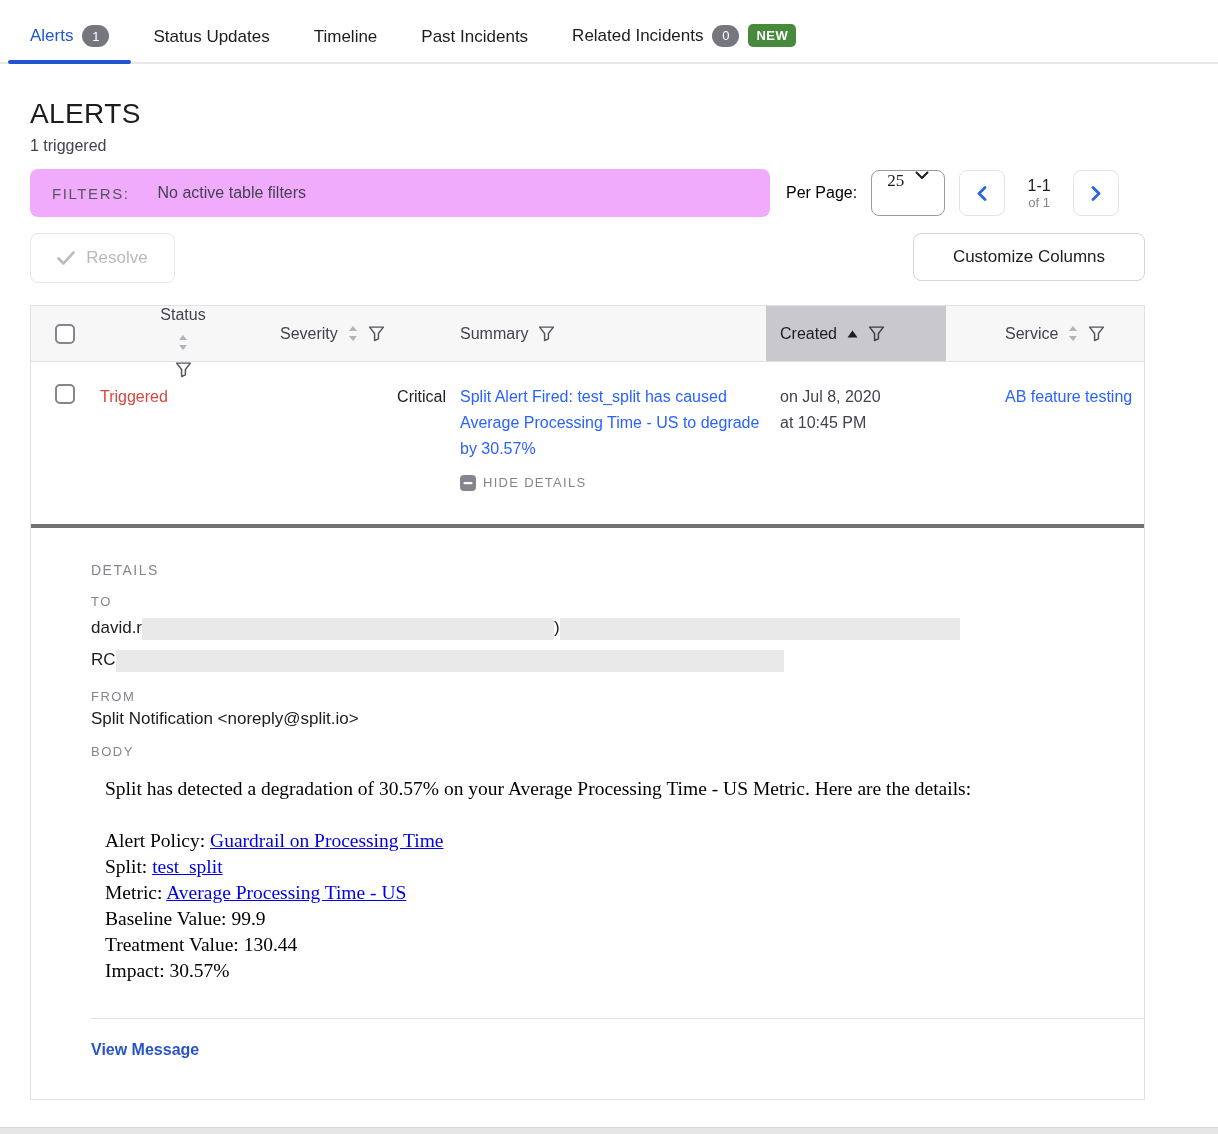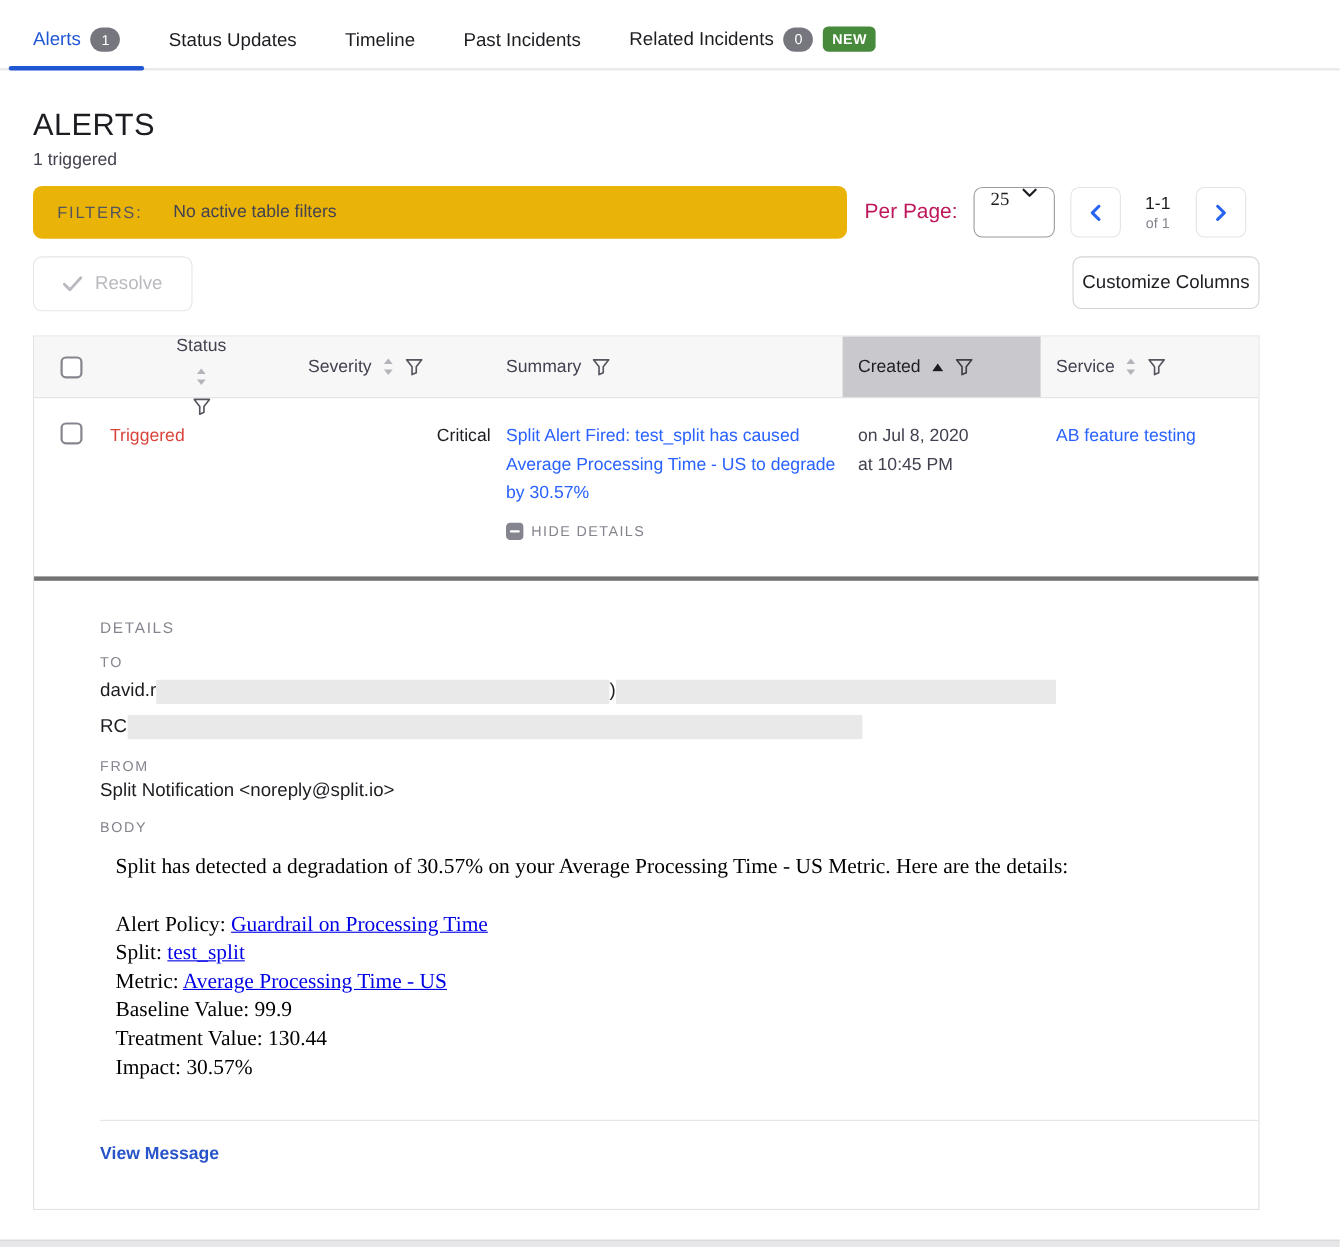--- a/index.html
+++ b/index.html
@@ -17,48 +17,48 @@
   .pill { background:#76767f; color:#fff; font-size:13px; min-width:27px; height:22px; border-radius:11px; display:inline-flex; align-items:center; justify-content:center; padding:0 9px; }
   .new-badge { background:#478a3c; color:#fff; font-weight:700; font-size:13px; padding:4px 8px; border-radius:5px; letter-spacing:.5px; }
 
   
   .page { padding-left:30px; width:1145px; }
   .page-title { margin:34px 0 0; font-size:28px; font-weight:500; letter-spacing:.4px; color:#1c1c21; }
   .page-subtitle { margin-top:7px; font-size:16px; color:#424250; }
 
   
   .toolbar1 { display:flex; align-items:center; margin-top:14px; }
-  .filters-bar { width:740px; height:48px; background:#eab308; border-radius:8px; display:flex; align-items:center; padding:0 22px; gap:28px; }
+  .filters-bar { width:740px; height:48px; background:#f0abfc; border-radius:8px; display:flex; align-items:center; padding:0 22px; gap:28px; }
   .filters-label { font-size:15px; letter-spacing:1.6px; color:#55555e; }
   .filters-value { font-size:16px; color:#424250; }
   .perpage-group { display:flex; align-items:center; margin-left:16px; gap:14px; }
-  .perpage-label { font-size:19px; color:#be185d;text-align:center; }
+  .perpage-label { font-size:16px; color:#000000;text-align:center; }
   .select-box { width:74px; height:46px; border:1px solid #9a9aa1; border-radius:8px; background:#fff; display:flex; align-items:flex-start; justify-content:center; gap:11px; font-size:17px; cursor:pointer;font-family:Liberation Serif, serif; }
   .page-btn { width:46px; height:46px; border:1px solid #e4e4e7; border-radius:8px; background:#fff; display:flex; align-items:center; justify-content:center; cursor:pointer; }
   .page-count { text-align:center; line-height:1.2; min-width:40px; }
   .page-range { font-size:16px; color:#1c1c21; }
   .page-total { font-size:13px; color:#85858f; }
 
   
   .toolbar2 { display:flex; justify-content:space-between; align-items:flex-start; margin-top:16px; }
   .btn-resolve { width:145px; height:50px; border:1px solid #e6e6e9; border-radius:8px; background:#fff; color:#b9b9bf; font-size:17px; display:flex; align-items:center; justify-content:center; gap:11px; }
-  .btn-customize { height:48px; padding:0 8px; border:1px solid #d4d4d8; border-radius:8px; background:#fff; color:#1c1c21; font-size:17px; display:flex; align-items:center; cursor:pointer; }
+  .btn-customize { height:48px; padding:0 39px; border:1px solid #d4d4d8; border-radius:8px; background:#fff; color:#1c1c21; font-size:17px; display:flex; align-items:center; cursor:pointer; }
 
   
   .table { margin-top:22px; width:1115px; border:1px solid #e2e2e6; }
   .thead { display:flex; background:#f7f7f8; height:55px; }
   .th { display:flex; align-items:center; gap:10px; font-size:16px; color:#424250; padding-left:14px; height:100%; }
   .th.created { background:#c9c9cd; color:#1c1c21; }
   .col-check { width:55px; display:flex; align-items:flex-start; }
   .thead .col-check { align-items:center; }
   .col-status { width:180px;flex-direction:column; }
   .col-sev { width:180px; }
   .col-sum { width:320px; }
   .col-created { width:180px; }
-  .col-service { flex:1; }
+  .col-service { flex:1;margin-left:45px; }
   .checkbox { width:20px; height:20px; border:2px solid #85858f; border-radius:5px; background:#fff; margin-left:24px; cursor:pointer; flex:none; }
 
   .trow { display:flex; border-top:1px solid #e2e2e6; padding:22px 0 28px; }
   .td { padding-left:14px; font-size:16px; line-height:26px; }
   .status-triggered { color:#d9453d; }
   .severity { color:#1c1c21;text-align:right; }
   .summary-link { color:#2962ff; text-decoration:none; cursor:pointer; display:block; }
   .created-cell { color:#424250; }
   .service-link { color:#2962ff; text-decoration:none; cursor:pointer; }
   .hide-details { margin-top:8px; display:flex; align-items:center; gap:7px; font-size:13px; letter-spacing:1.3px; color:#85858f; cursor:pointer; }

